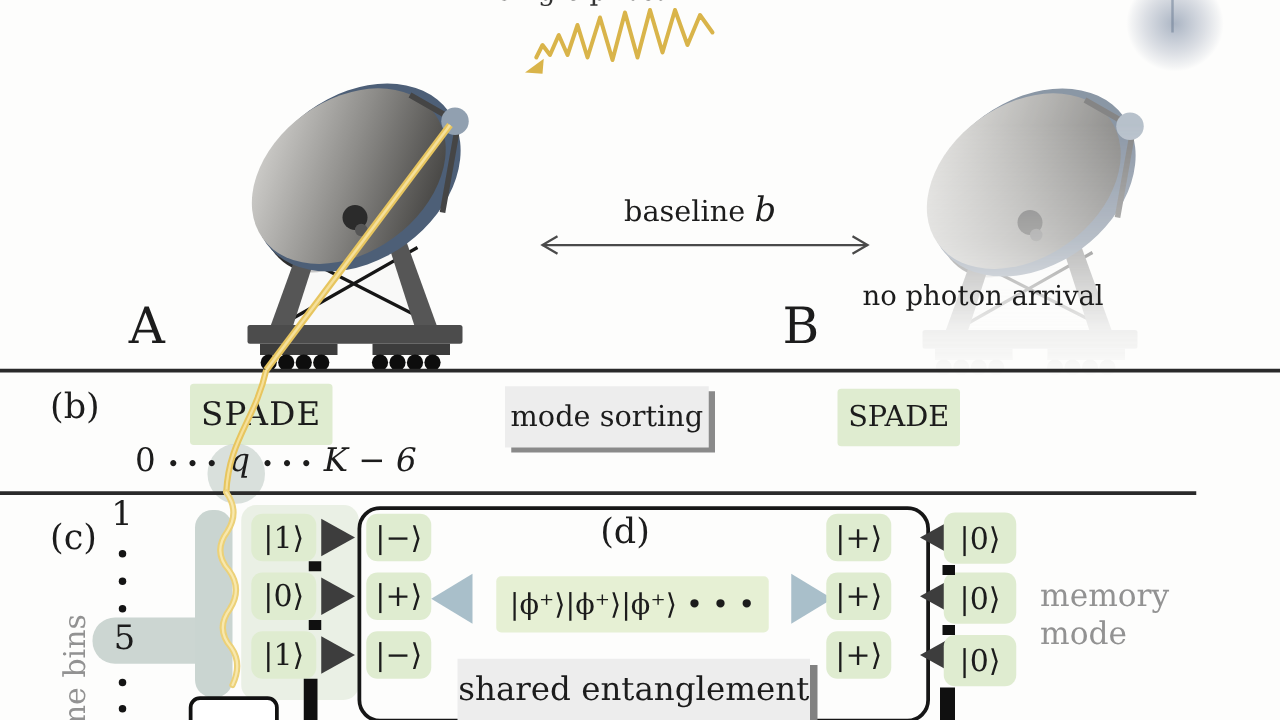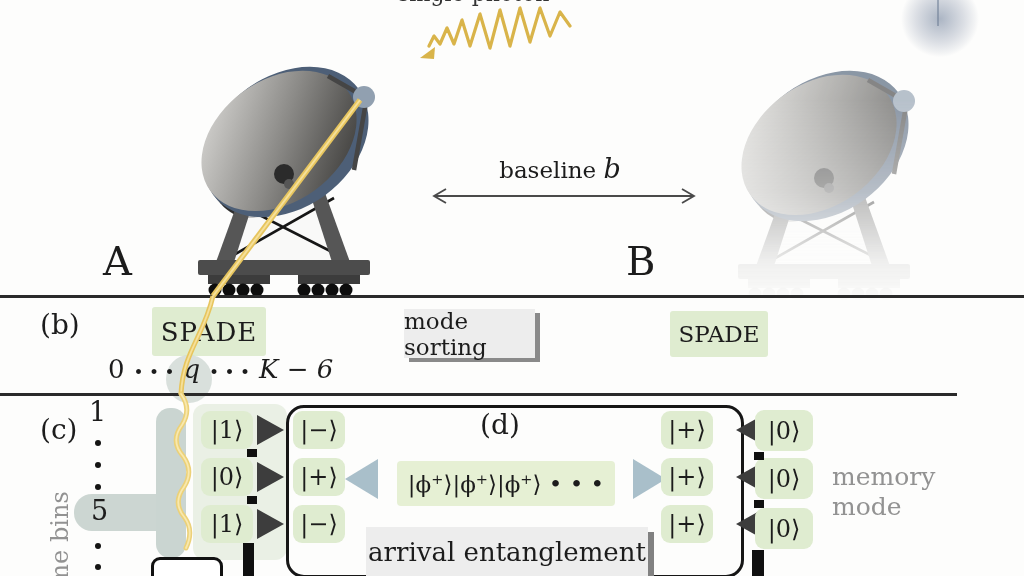--- a/index.html
+++ b/index.html
@@ -24,21 +24,21 @@
   #baseline-text{left:462px;top:153px;width:196px;text-align:center;font-size:23px;}
   #baseline-text .it{font-size:27px;}
   #baseline-arrow{left:430px;top:186px;}
   #no-photon{left:690px;top:225px;font-size:22px;}
   #ground-line{left:0;top:295px;width:1024px;height:3px;background:#2a2a2a;}
 
   
   #b-label{left:40px;top:308px;font-size:28px;}
   .greenbox{background:var(--green_box,#dfecd0);border-radius:3px;}
   #spade-left{left:152px;top:307px;width:114px;height:49px;font-size:26px;letter-spacing:1px;}
-  #mode-sorting{left:404px;top:309px;width:131px;height:49px;background:var(--gray_box,#ededed);
+  #mode-sorting{left:404px;top:309px;width:163px;height:49px;background:var(--gray_box,#ededed);
     box-shadow:5px 4px 0 var(--gray_box_shadow,#8a8a8a);font-size:23px;}
   #spade-right{left:670px;top:311px;width:98px;height:46px;font-size:23px;}
   #q-blob{left:166px;top:355px;width:46px;height:48px;border-radius:50%;
     background:var(--channel_gray,#ccd6d2);opacity:.75;}
   #mode-row{left:108px;top:354px;font-size:26px;display:flex;gap:9px;align-items:baseline;}
   #line-2{left:0;top:393px;width:957px;height:3px;background:#2a2a2a;}
 
   
   #c-label{left:40px;top:413px;font-size:28px;}
   #time-bins{left:46px;top:604px;font-size:24px;color:var(--text_gray,#8b8b8b);
@@ -175,20 +175,21 @@
   <div class="abs" id="label-B">B</div>
 
   <div class="abs" id="baseline-text"><span>baseline</span>&nbsp;<span class="it">b</span></div>
   <svg class="abs" id="baseline-arrow" width="268" height="20">
     <g stroke="#4a4a4a" stroke-width="1.8" fill="none">
       <line x1="4" y1="10" x2="264" y2="10"></line>
       <path d="M16 3 L4 10 L16 17"></path>
       <path d="M252 3 L264 10 L252 17"></path>
     </g>
   </svg>
+  <div class="abs" id="no-photon">no photon arrival</div>
   <div class="abs" id="ground-line"></div>
 
   <div class="abs" id="b-label">(b)</div>
   <div class="abs center greenbox" id="spade-left">
     <span>SPADE</span>
   </div>
   <div class="abs" id="q-blob"></div>
   <div class="abs" id="mode-row">
     <span>0</span>
     <span style="font-size:17px">• • •</span>
@@ -256,21 +257,21 @@
     <span>|+⟩</span>
     </div>
   <div class="abs center stateb d-right" style="top:458px">
     <span>|+⟩</span>
     </div>
   <div class="abs center stateb d-right" style="top:505px">
     <span>|+⟩</span>
     </div>
 
   <div class="abs center" id="shared-box">
-    <span>arrival entanglement</span>
+    <span>shared entanglement</span>
   </div>
 
   <div class="abs tri-l" style="left:736px;top:415px"></div>
   <div class="abs tri-l" style="left:736px;top:462px"></div>
   <div class="abs tri-l" style="left:736px;top:509px"></div>
 
   <div class="abs center stateb mem" style="top:410px">
     <span>|0⟩</span>
     </div>
   <div class="abs center stateb mem" style="top:458px">

